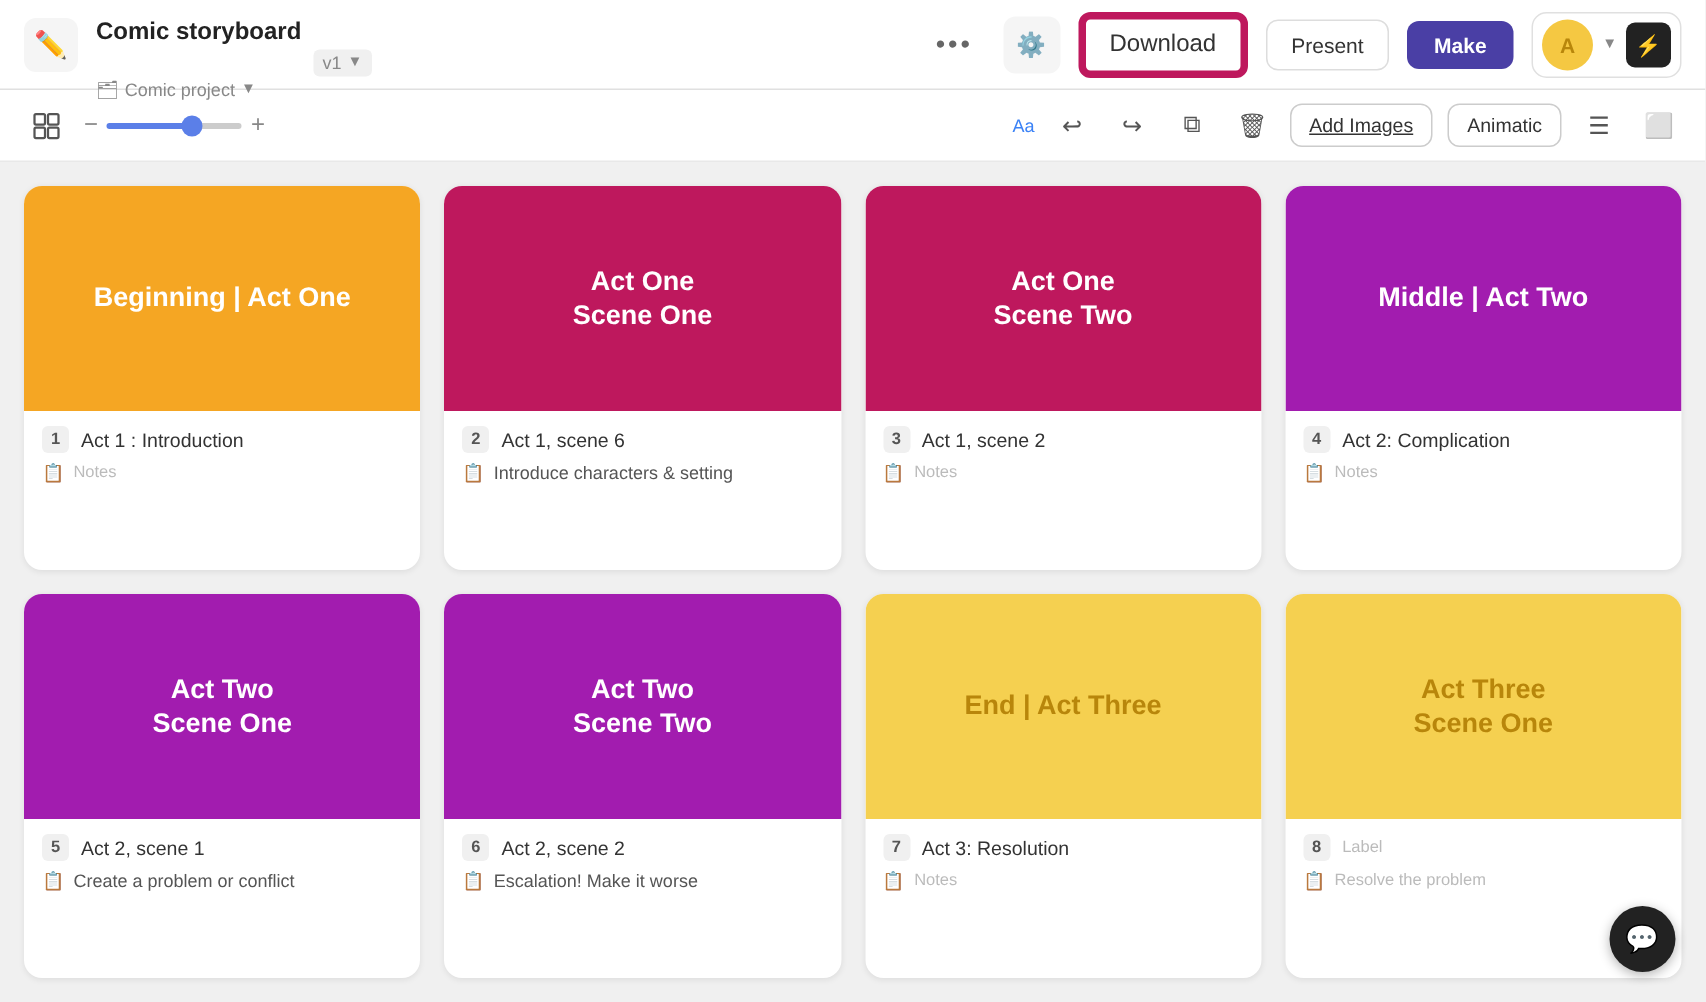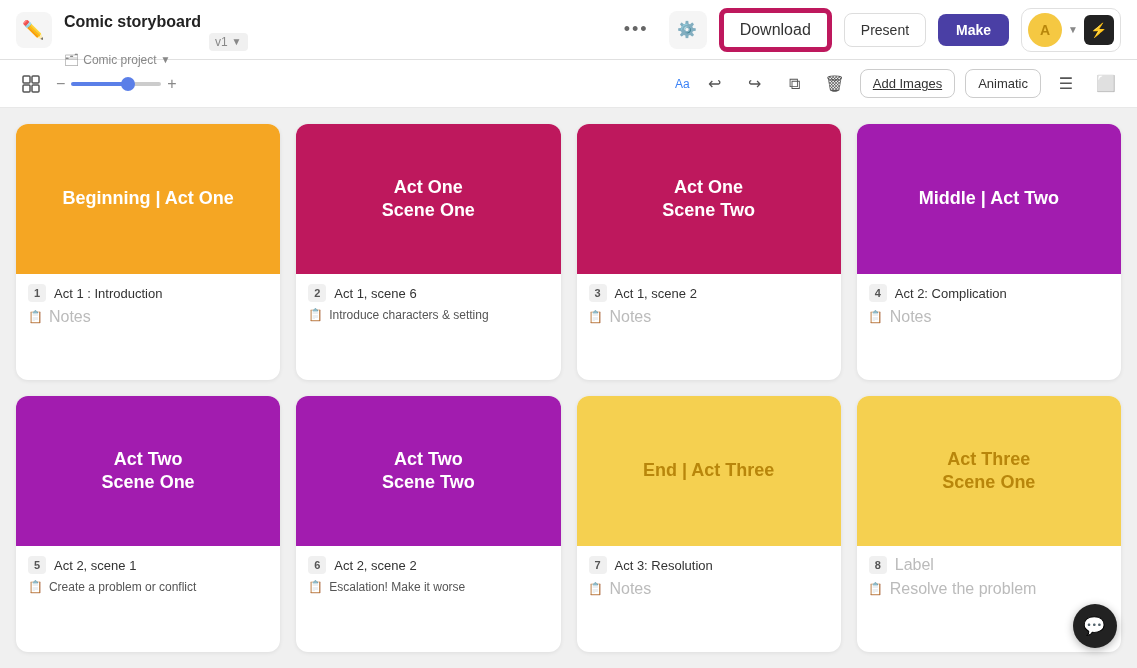--- a/index.html
+++ b/index.html
@@ -45,21 +45,21 @@
     .card-image { height: 150px; display: flex; align-items: center; justify-content: center; text-align: center; font-size: 18px; font-weight: 700; color: #fff; line-height: 1.3; padding: 10px; }
     .card-image.orange { background: #f5a623; }
     .card-image.orange-light { background: #be185d; }
     .card-image.red { background: #a21caf; }
     .card-image.yellow { background: #f5d050; color: #b8860b; }
     .card-body { padding: 10px 12px; }
     .card-number-row { display: flex; align-items: center; gap: 8px; margin-bottom: 6px; }
     .card-number { width: 18px; height: 18px; background: #f0f0f0; border-radius: 4px; font-size: 11px; font-weight: 700; color: #555; display: flex; align-items: center; justify-content: center; flex-shrink: 0; }
     .card-title { font-size: 13px; color: #333; font-weight: 500; }
     .card-notes { display: flex; align-items: center; gap: 6px; font-size: 12px; color: #bbb; }
-    .card-notes-text { font-size: 16px; color: #bbb; }
+    .card-notes-text { font-size: 11px; color: #bbb; }
     .card-notes-filled { color: #555; }
     .notes-icon { font-size: 12px; color: #bbb; }
 
     
     .chat-btn { position: fixed; bottom: 20px; right: 20px; width: 44px; height: 44px; border-radius: 50%; background: #222; border: none; cursor: pointer; display: flex; align-items: center; justify-content: center; color: #fff; font-size: 18px; box-shadow: 0 2px 8px rgba(0,0,0,0.3); }
   </style>
 </head>
 <body>
 
 <div class="header">

